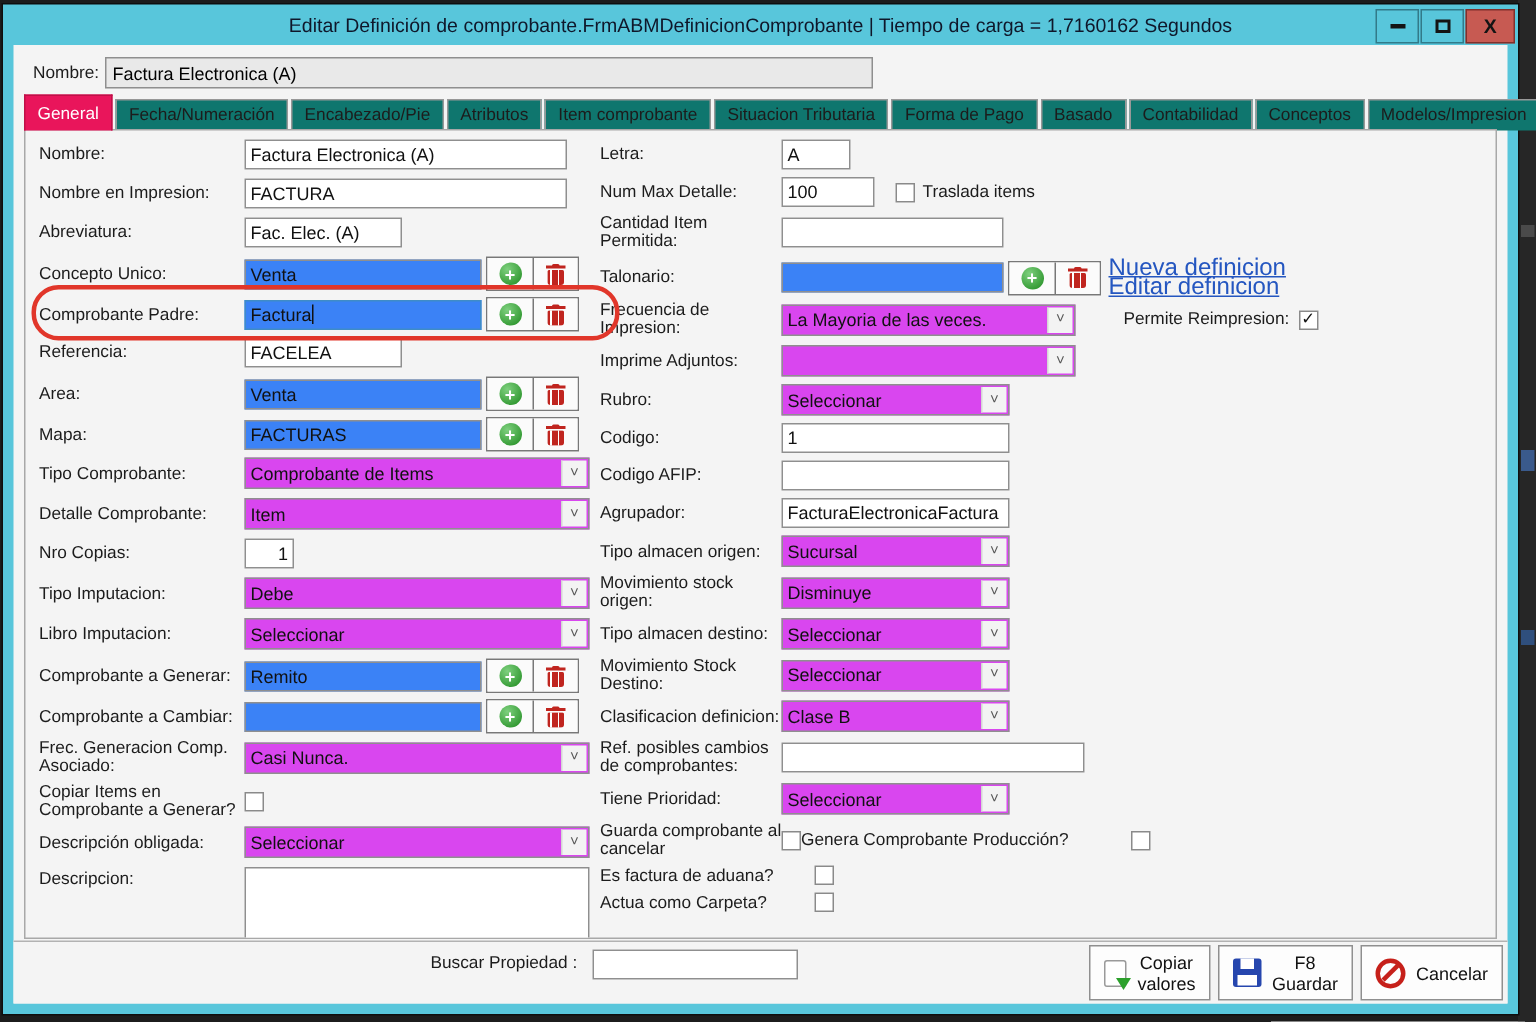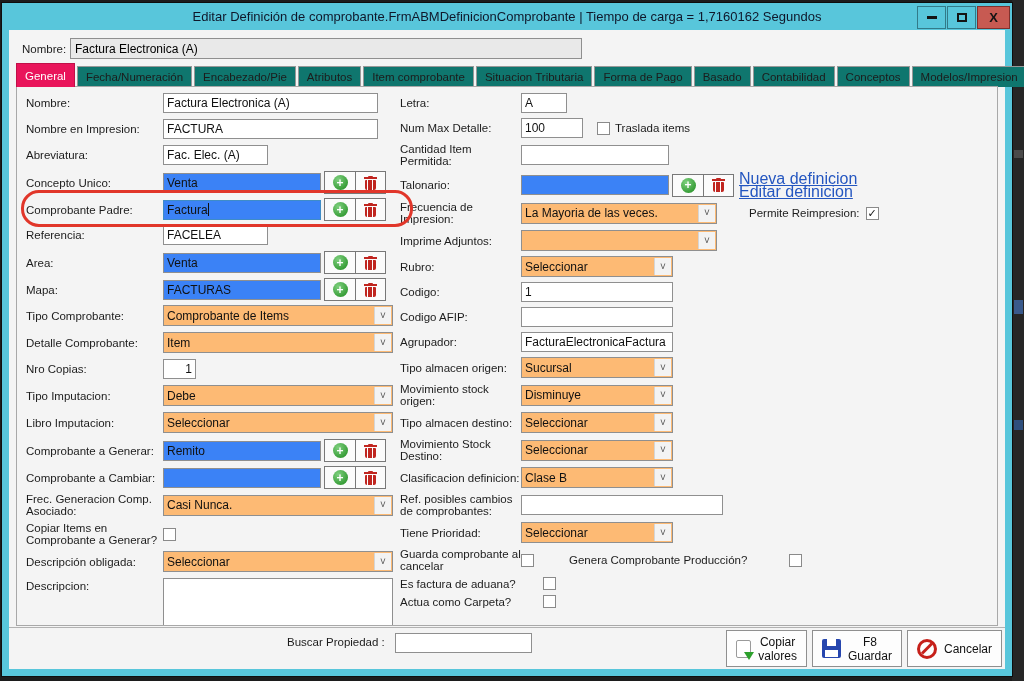--- a/index.html
+++ b/index.html
@@ -76,21 +76,21 @@
     height:20px; border:1px solid #8f8f8f; background:#fff;
     font-size:12px; color:#111; padding:0 3px;
     display:flex; align-items:center; white-space:nowrap; overflow:hidden;
   }
   .ti.gray  { background:#3b82f6; }
   .ti.focus { border-color:#3f8cc7; }
   .ti.num { justify-content:flex-end; }
   .caret { width:1px; height:13px; background:#111; flex-shrink:0; }
 
   .sel {
-    height:21px; border:1px solid #8f8f8f; background:#fdba74; position:relative;
+    height:21px; border:1px solid #8f8f8f; background:#d946ef; position:relative;
     font-size:12px; color:#111; display:flex; align-items:center; padding:0 20px 0 3px;
     white-space:nowrap; overflow:hidden;
   }
   .chev {
     position:absolute; right:1px; top:1px; bottom:1px; width:17px;
     background:#f3f3f3; border-left:1px solid #d5d5d5;
     display:flex; align-items:center; justify-content:center;
     font-size:10px; color:#555; line-height:1;
   }
 
@@ -605,21 +605,21 @@
               <span>Seleccionar</span>
               <span class="chev">˅</span>
             </div>
         </div>
 
         <div class="row tight">
           <div class="lblcol2">
               <span class="lbl">Guarda comprobante al cancelar</span>
             </div>
           <div class="cb"></div>
-          <span class="inline-label" style="margin-left:35px">Genera Comprobante Producción?</span>
+          <span class="inline-label" style="">Genera Comprobante Producción?</span>
           <div class="cb" style="margin-left:42px"></div>
         </div>
 
 
         <div class="row tight">
           <div class="lblcol2" style="width:143px">
               <span class="lbl">Es factura de aduana?</span>
             </div>
           <div class="cb"></div>
         </div>

